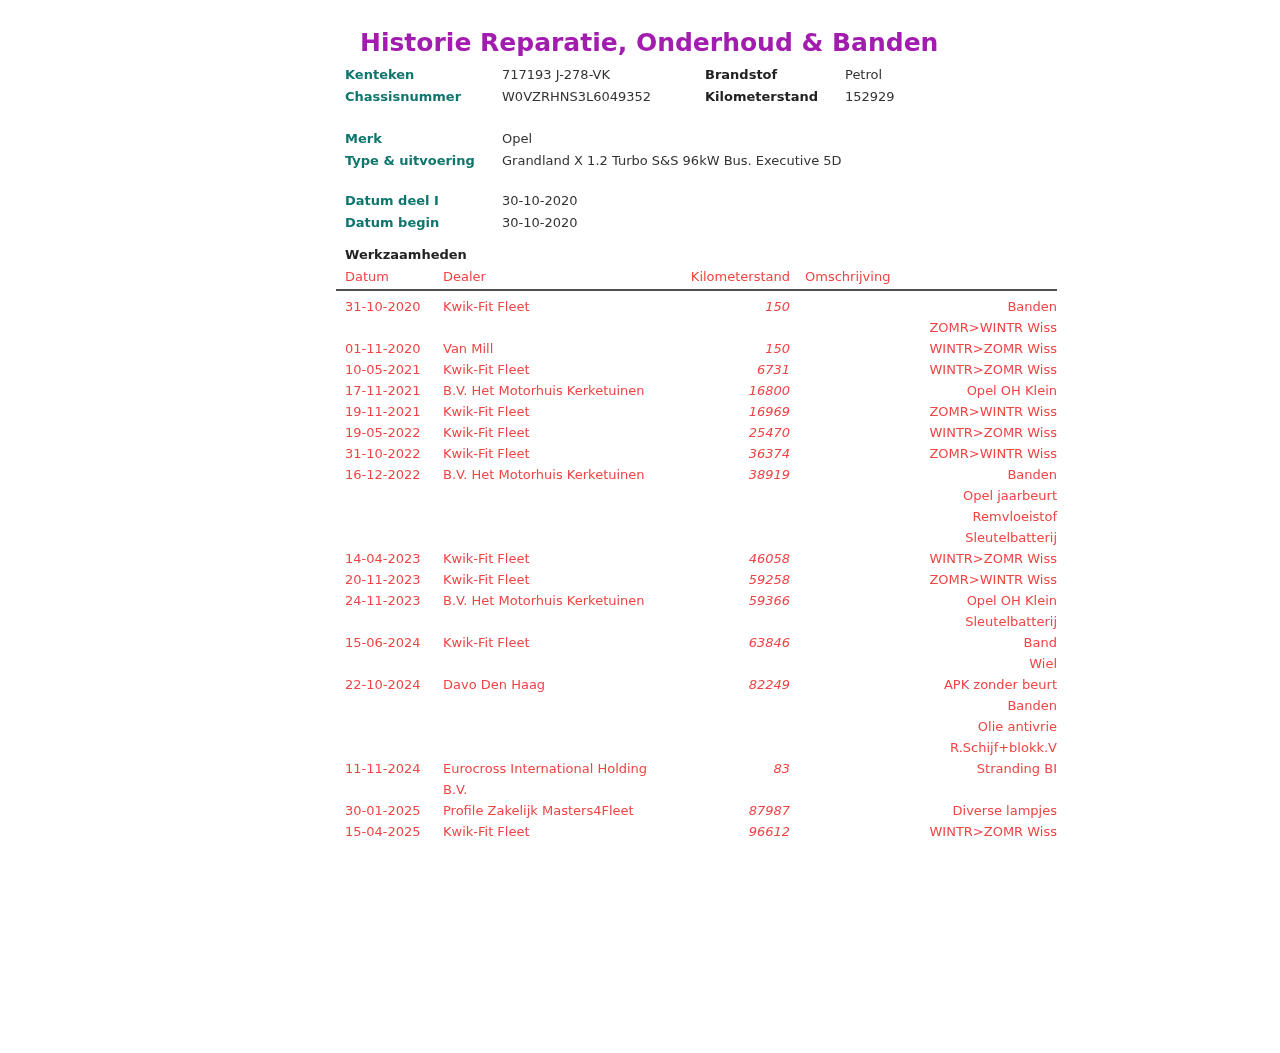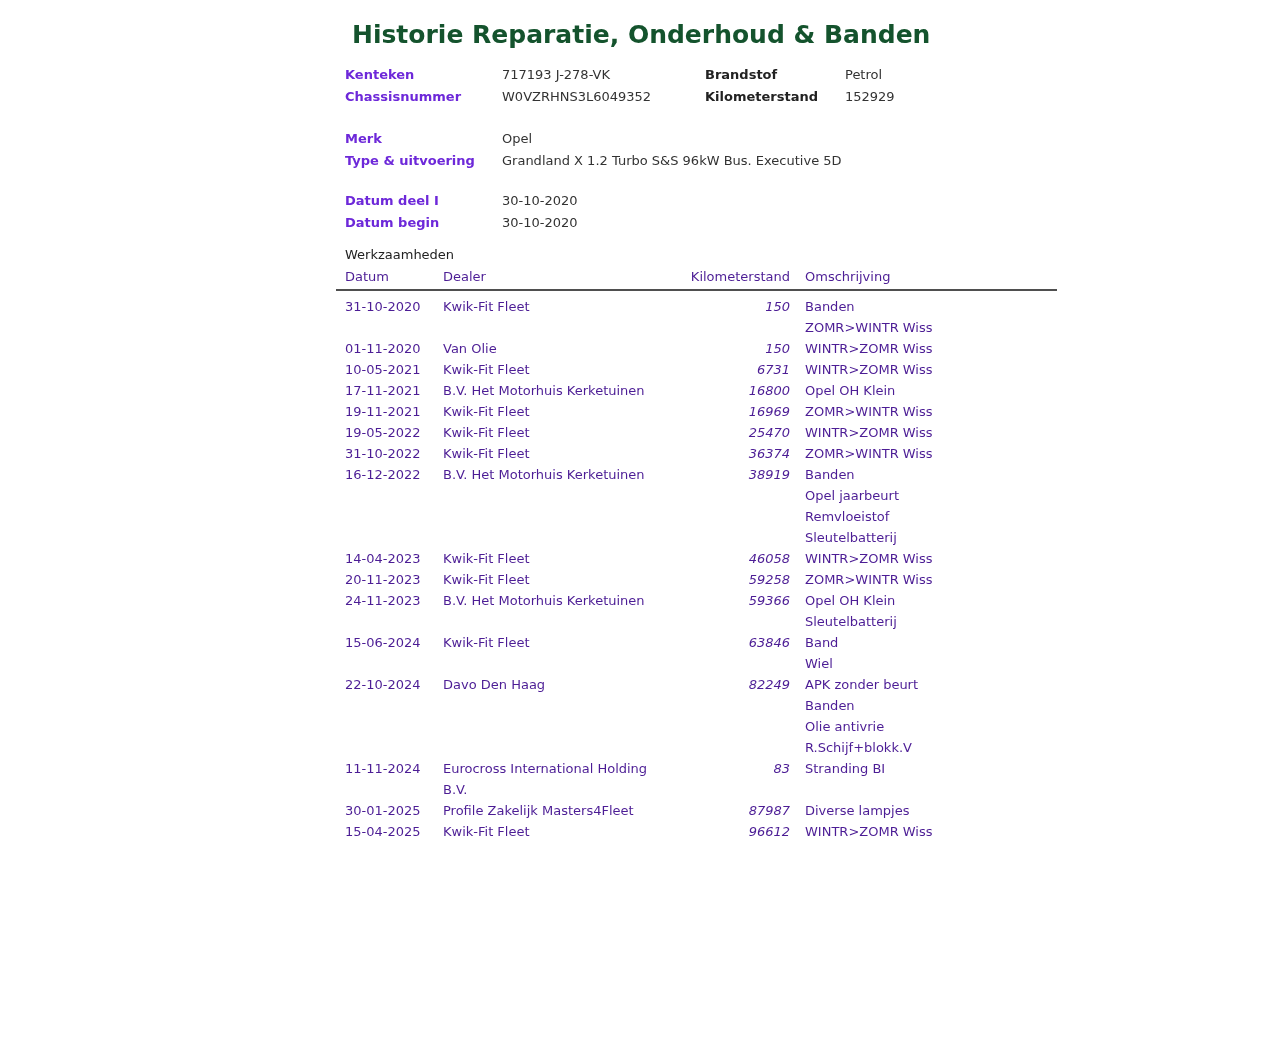--- a/index.html
+++ b/index.html
@@ -2,56 +2,56 @@
 <html><head>
 <meta charset="utf-8">
 <style>
   html, body { margin: 0; padding: 0; background: #ffffff; }
   .page {
     position: relative; width: 1280px; height: 1053px; background: #ffffff;
     font-family: "DejaVu Sans", "Liberation Sans", sans-serif;
     font-size: 13px; color: #333333; overflow: hidden;
   }
   .page-title {
-    position: absolute; left: 344px; top: 12px; margin: 8px;
-    font-size: 25px; font-weight: bold; color: #14532d; line-height: 30px;
+    position: absolute; left: 344px; top: 12px; margin: 16px;
+    font-size: 25px; font-weight: bold; color: #a21caf; line-height: 30px;
   }
   .info-block { position: absolute; left: 345px; }
   .info-a { top: 64px; }
   .info-b { top: 128px; }
   .info-c { top: 190px; }
   .info-row { display: flex; line-height: 22px; }
-  .lbl   { width: 157px; font-weight: bold; color: #6d28d9; flex: 0 0 auto; }
+  .lbl   { width: 157px; font-weight: bold; color: #0f766e; flex: 0 0 auto; }
   .val-1 { width: 203px; flex: 0 0 auto; }
   .lbl-2 { width: 140px; font-weight: bold; color: #222222; flex: 0 0 auto; }
   .val-2 { flex: 1 1 auto; }
   .val-w { flex: 1 1 auto; }
   .section-title {
     position: absolute; left: 345px; top: 247px;
-    font-weight: normal; color: #222222; line-height: 16px;
+    font-weight: bold; color: #222222; line-height: 16px;
   }
   table.works {
     position: absolute; left: 336px; top: 266px; width: 721px;
     border-collapse: collapse; table-layout: fixed;
-    font-size: 13px; color: #4c1d95;
+    font-size: 13px; color: #ef4444;
   }
   table.works th {
     font-weight: normal; text-align: left; vertical-align: bottom;
     padding: 2px 0 3px 0; line-height: 18px;
     border-bottom: 2px solid #4f4f4f;
   }
   table.works th.h-datum { padding-left: 9px; }
   table.works th.h-km { text-align: right; }
   table.works th.h-oms { padding-left: 15px; }
   table.works td { vertical-align: top; padding: 0; line-height: 21px; }
   table.works tbody tr:first-child td { padding-top: 5px; }
   table.works td.c-datum { padding-left: 9px; }
   table.works td.c-dealer { padding-right: 10px; margin-left: 8px; }
   table.works td.c-km { text-align: right; font-style: italic; }
-  table.works td.c-oms { padding-left: 15px; }
+  table.works td.c-oms { padding-left: 15px; text-align: right; }
 </style>
 </head>
 <body>
 
 <div class="page">
 
   <h1 class="page-title">Historie Reparatie, Onderhoud &amp; Banden</h1>
 
   <div class="info-block info-a">
     <div class="info-row">
@@ -112,21 +112,21 @@
         <td class="c-datum">31-10-2020</td>
         <td class="c-dealer">Kwik-Fit Fleet</td>
         <td class="c-km">150</td>
         <td class="c-oms">
           <div>Banden</div>
           <div>ZOMR&gt;WINTR Wiss</div>
         </td>
       </tr>
       <tr>
         <td class="c-datum">01-11-2020</td>
-        <td class="c-dealer">Van Olie</td>
+        <td class="c-dealer">Van Mill</td>
         <td class="c-km">150</td>
         <td class="c-oms">
           <div>WINTR&gt;ZOMR Wiss</div>
         </td>
       </tr>
       <tr>
         <td class="c-datum">10-05-2021</td>
         <td class="c-dealer">Kwik-Fit Fleet</td>
         <td class="c-km">6731</td>
         <td class="c-oms">

